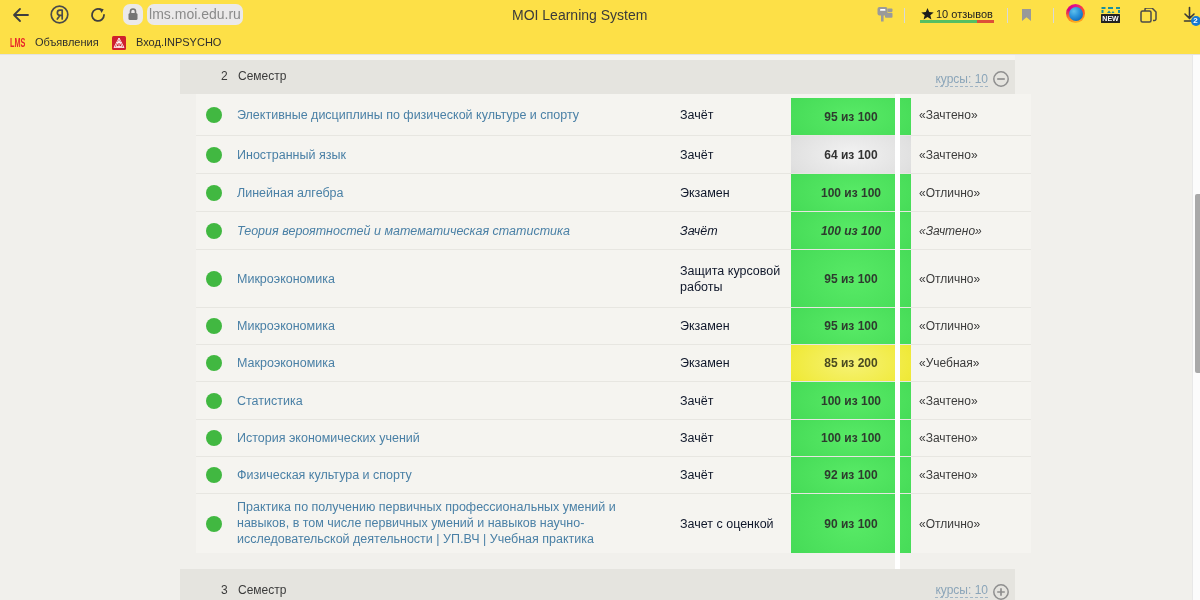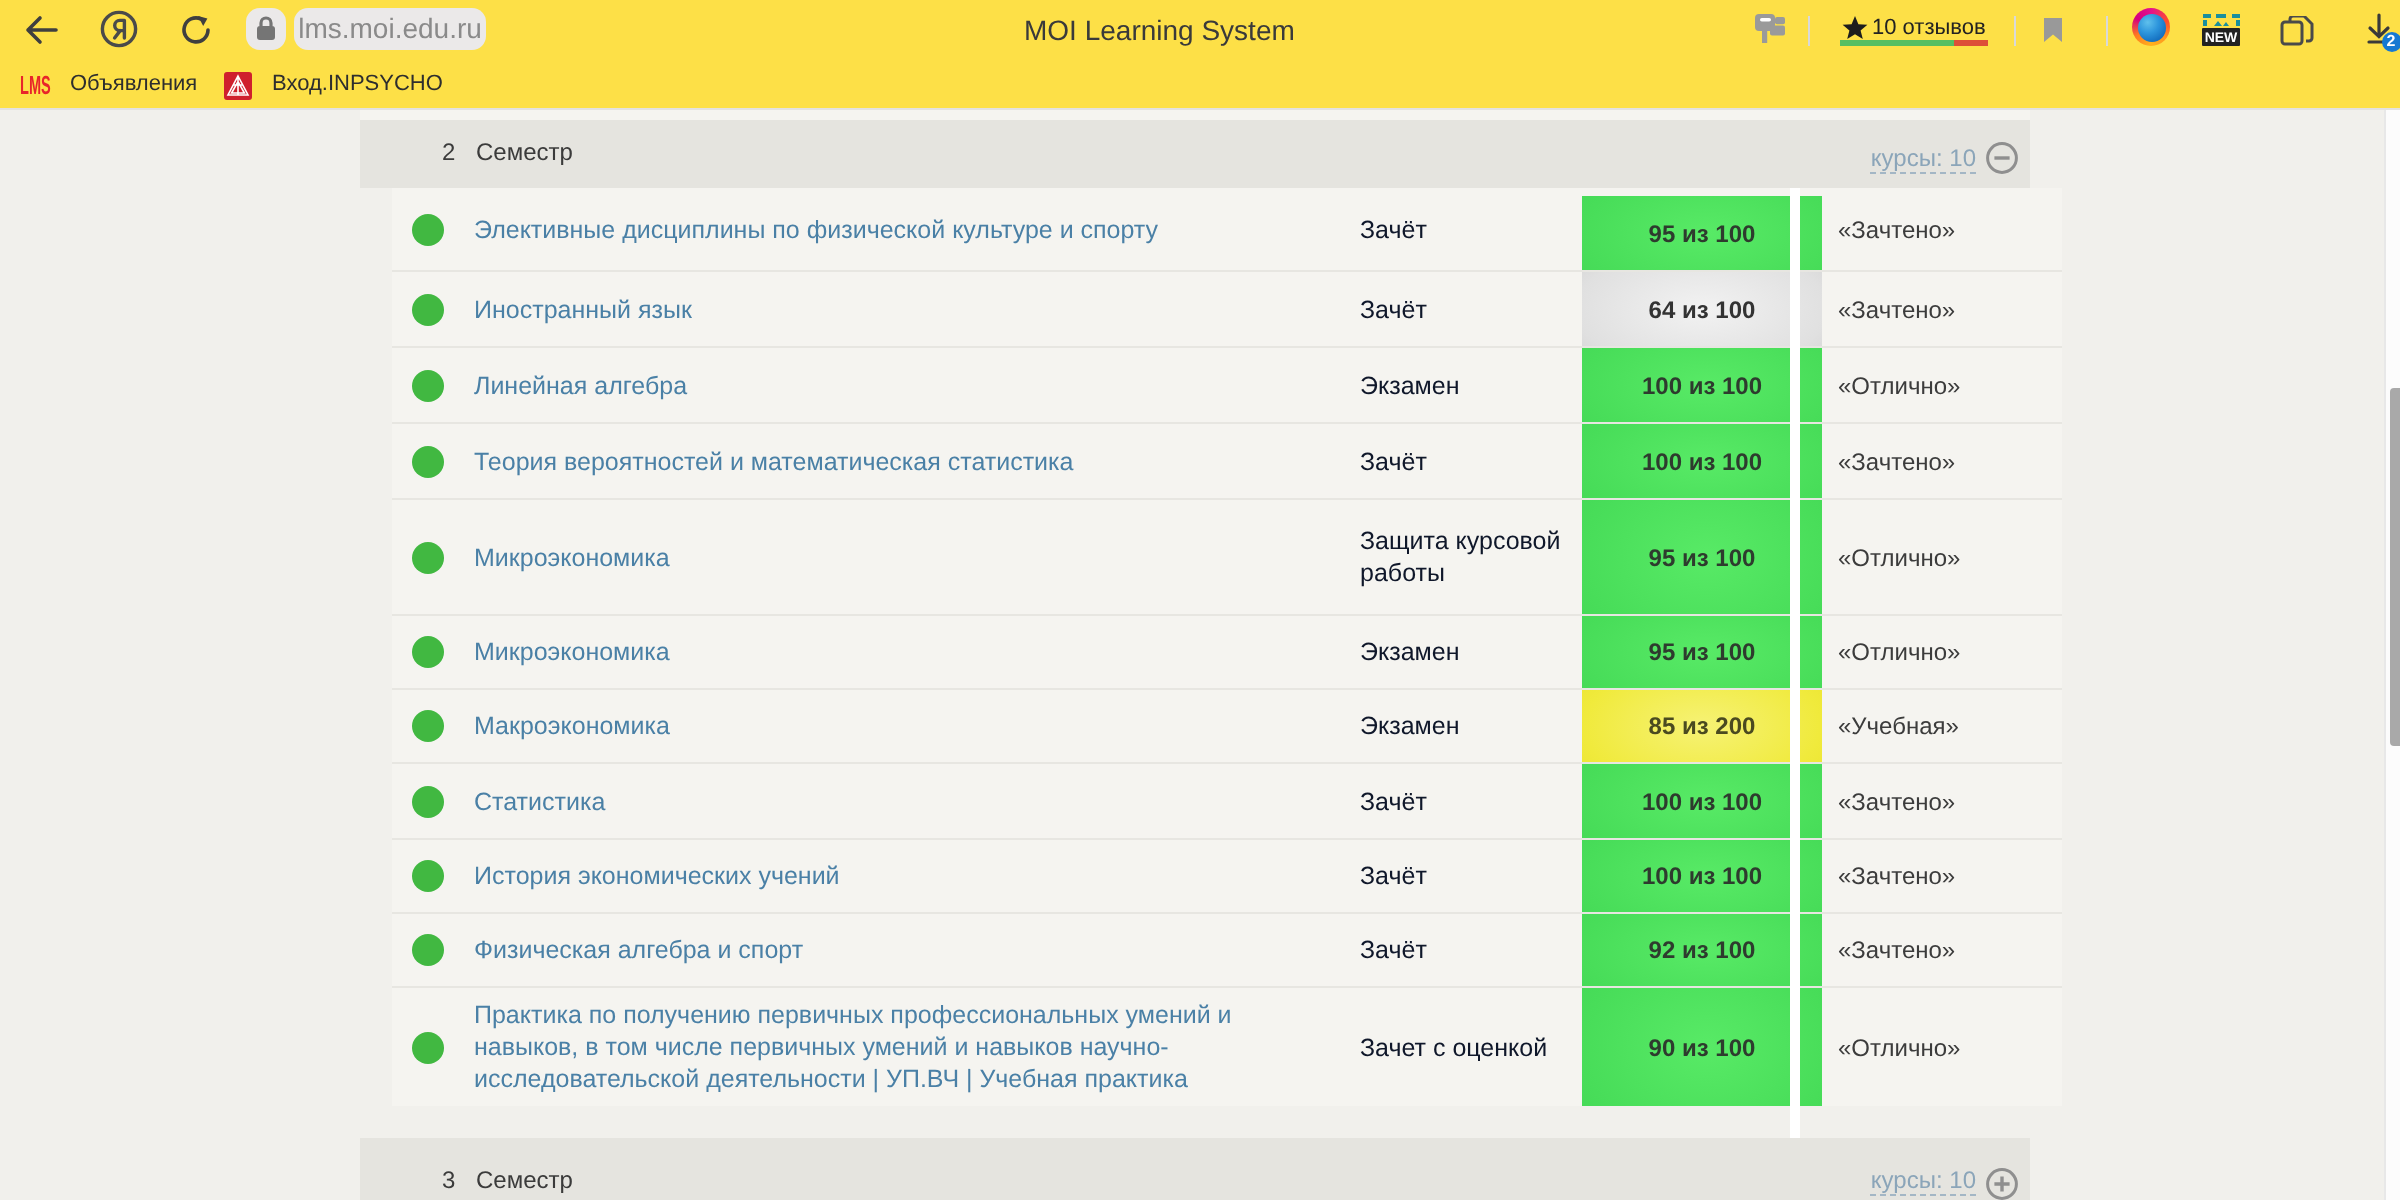--- a/index.html
+++ b/index.html
@@ -156,21 +156,21 @@
       <span class="box s">64 из 100</span>
       <span class="grd">«Зачтено»</span>
     </div>
     <div class="row b" style="top:118px;height:38px;">
       <span class="dot"></span>
       <span class="sub">Линейная алгебра</span>
       <span class="typ">Экзамен</span>
       <span class="box g">100 из 100</span>
       <span class="grd">«Отлично»</span>
     </div>
-    <div class="row b" style="top:156px;height:38px;">
+    <div class="row b" style="top:156px;height:38px;font-style:italic;">
       <span class="dot"></span>
       <span class="sub">Теория вероятностей и математическая статистика</span>
       <span class="typ">Зачёт</span>
       <span class="box g">100 из 100</span>
       <span class="grd">«Зачтено»</span>
     </div>
     <div class="row b" style="top:194px;height:58px;">
       <span class="dot"></span>
       <span class="sub">Микроэкономика</span>
       <span class="typ">Защита курсовой<br>работы</span>
@@ -200,21 +200,21 @@
     </div>
     <div class="row b" style="top:364px;height:37px;">
       <span class="dot"></span>
       <span class="sub">История экономических учений</span>
       <span class="typ">Зачёт</span>
       <span class="box g">100 из 100</span>
       <span class="grd">«Зачтено»</span>
     </div>
     <div class="row b" style="top:401px;height:37px;">
       <span class="dot"></span>
-      <span class="sub">Физическая алгебра и спорт</span>
+      <span class="sub">Физическая культура и спорту</span>
       <span class="typ">Зачёт</span>
       <span class="box g">92 из 100</span>
       <span class="grd">«Зачтено»</span>
     </div>
     <div class="row b" style="top:438px;height:60px;">
       <span class="dot"></span>
       <span class="sub">Практика по получению первичных профессиональных умений и<br>навыков, в том числе первичных умений и навыков научно-<br>исследовательской деятельности | УП.ВЧ | Учебная практика</span>
       <span class="typ">Зачет с оценкой</span>
       <span class="box g">90 из 100</span>
       <span class="grd">«Отлично»</span>

